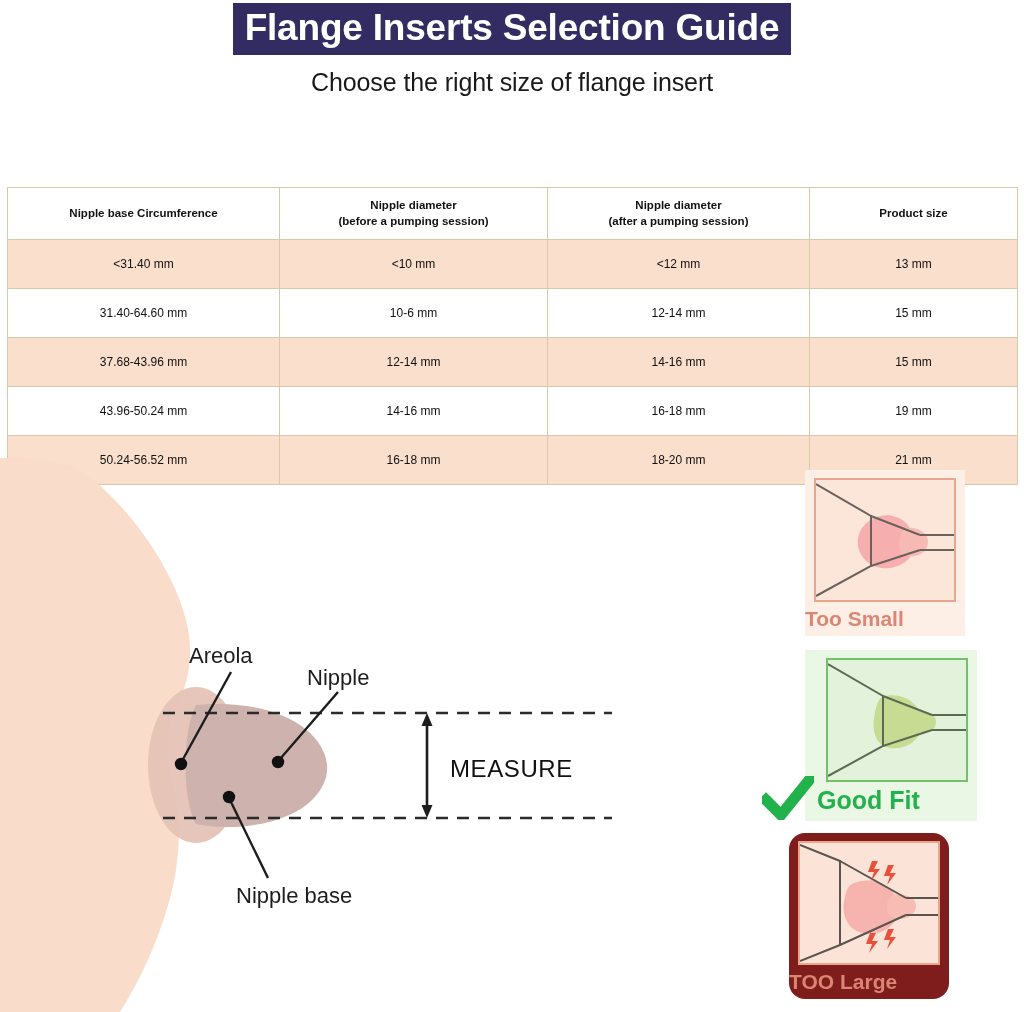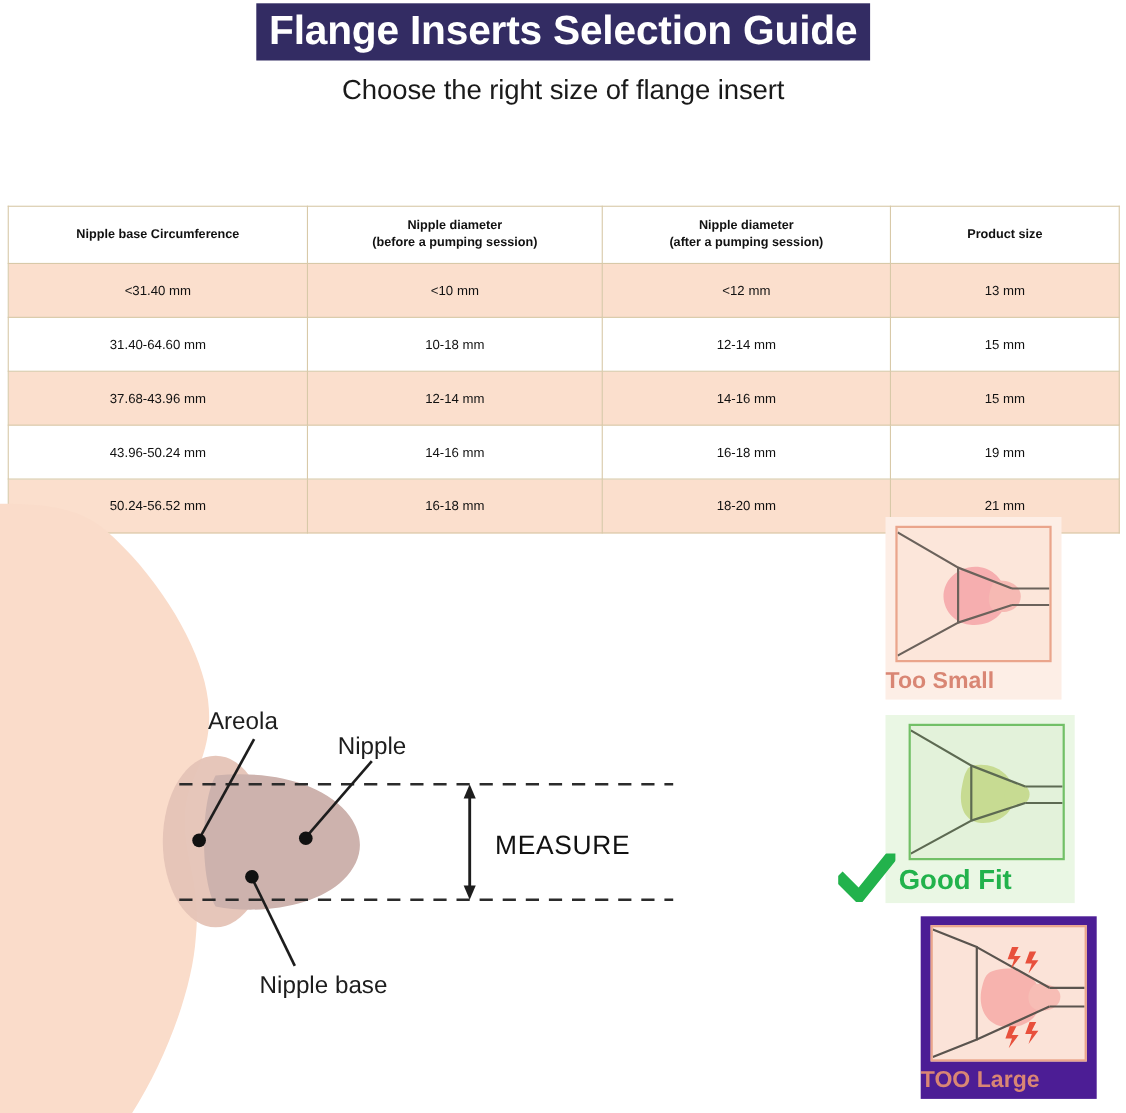--- a/index.html
+++ b/index.html
@@ -107,21 +107,21 @@
   }
 
   #panel-too-small{left:805px;top:470px;background:#fdeee6;padding:8px 0 6px 0;}
   #panel-too-small .box{border:2px solid #eaa58c;background:#fce6da;}
   #panel-too-small .cap{color:#d98674;}
 
   #panel-good-fit{left:805px;top:650px;background:#eaf7e4;padding:8px 0 6px 12px;}
   #panel-good-fit .box{border:2px solid #72c067;background:#e3f2da;}
   #panel-good-fit .cap{color:#22b24c;font-size:25px;}
 
-  #panel-too-large{left:837px;top:833px;background:#4c1d95;padding:8px 0 6px 0;}
+  #panel-too-large{left:789px;top:833px;background:#7f1d1d;padding:8px 0 6px 0;border-radius:16px;}
   #panel-too-large .box{border:2px solid #eaa58c;background:#fbe3d8;}
   #panel-too-large .cap{color:#d98674;}
 
   .check-icon{
     position:absolute;left:762px;top:776px;
     width:52px;height:44px;
     color:#22b24c;
     font-size:0;
   }
 </style>
@@ -163,21 +163,21 @@
       </thead>
       <tbody>
         <tr class="odd">
           <td>&lt;31.40 mm</td>
           <td>&lt;10 mm</td>
           <td>&lt;12 mm</td>
           <td>13 mm</td>
         </tr>
         <tr class="even">
           <td>31.40-64.60 mm</td>
-          <td>10-18 mm</td>
+          <td>10-6 mm</td>
           <td>12-14 mm</td>
           <td>15 mm</td>
         </tr>
         <tr class="odd">
           <td>37.68-43.96 mm</td>
           <td>12-14 mm</td>
           <td>14-16 mm</td>
           <td>15 mm</td>
         </tr>
         <tr class="even">

